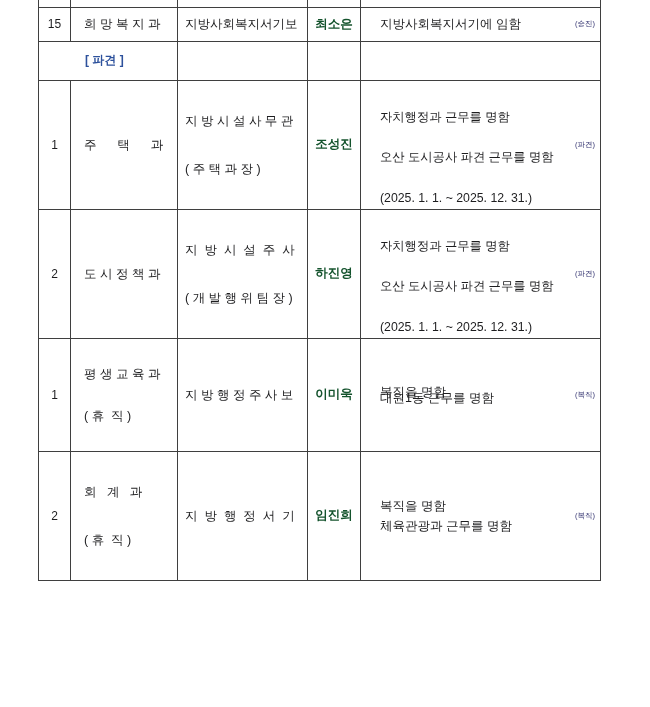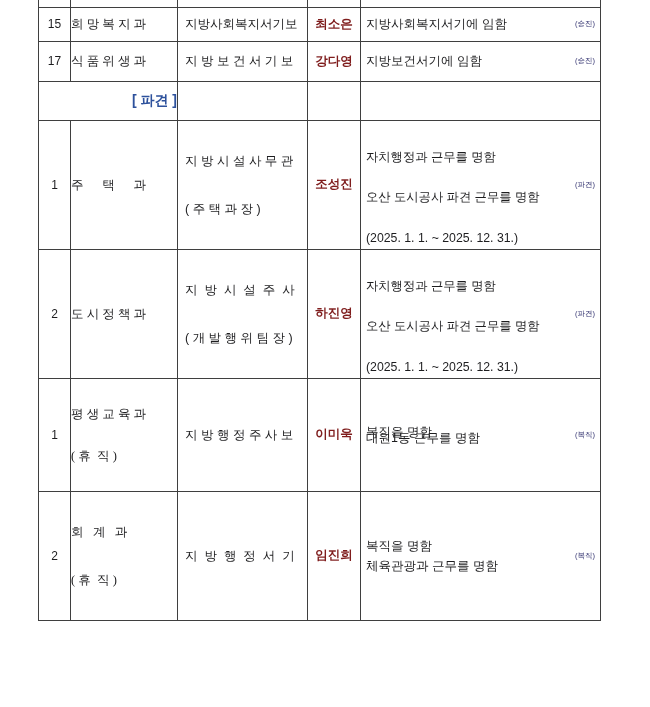--- a/index.html
+++ b/index.html
@@ -12,25 +12,25 @@
   table.doc {
     position:absolute; left:38px; top:0;
     border-collapse:collapse; table-layout:fixed;
   }
   td {
     border:1px solid #3f3f3f; padding:0; overflow:hidden;
     vertical-align:middle; font-size:12.5px; color:#1d1d1f;
   }
   tr.partial td { border-top:none; }
   td.num  { text-align:center; font-size:12px; }
-  td.dept { white-space:pre; line-height:16px;font-family:Liberation Serif, serif; }
+  td.dept { white-space:pre; padding-left:13px; line-height:16px; }
   td.pos  { white-space:pre; padding-left:7px;  line-height:16px; }
-  td.hdr  { padding-left:46px; color:#2d519c; font-weight:700; font-size:14px;text-align:right; }
-  td.name { text-align:center; color:#7f1d1d; font-weight:700; font-size:12.5px; }
-  td.details { position:relative; padding:1px 8px 1px 5px; }
+  td.hdr  { padding-left:46px; color:#2d519c; font-weight:700; font-size:12px; }
+  td.name { text-align:center; color:#14532d; font-weight:700; font-size:12.5px; }
+  td.details { position:relative; padding:1px 8px 1px 19px; }
   .dline { white-space:pre; line-height:15px; }
   .lh2 .dline { line-height:20px; }
   .lh3 .dline { line-height:14.3px; font-size:12.3px;margin-top:26px; }
   .overlap .dline { line-height:12px; }
   .overlap .dline + .dline { margin-top:-6px; }
   .tag {
     position:absolute; right:5px; top:50%; transform:translateY(-50%);
     font-size:7.5px; color:#30306e; white-space:nowrap;
   }
 </style>
@@ -56,30 +56,20 @@
     <td class="details"></td>
   </tr>
 
   <tr style="height:34px">
     <td class="num">15</td>
     <td class="dept">희 망 복 지 과</td>
     <td class="pos">지방사회복지서기보</td>
     <td class="name">최소은</td>
     <td class="details">
       <div class="dline">지방사회복지서기에 임함</div>
-      <span class="tag">(승진)</span>
-    </td>
-  </tr>
-  <tr style="height:40px">
-    <td class="num">17</td>
-    <td class="dept">식 품 위 생 과</td>
-    <td class="pos">지 방 보 건 서 기 보</td>
-    <td class="name">강다영</td>
-    <td class="details">
-      <div class="dline">지방보건서기에 임함</div>
       <span class="tag">(승진)</span>
     </td>
   </tr>
 
   <tr style="height:39px">
     <td class="hdr" colspan="2">[ 파견 ]</td>
     <td class="pos"></td>
     <td class="name"></td>
     <td class="details"></td>
   </tr>

